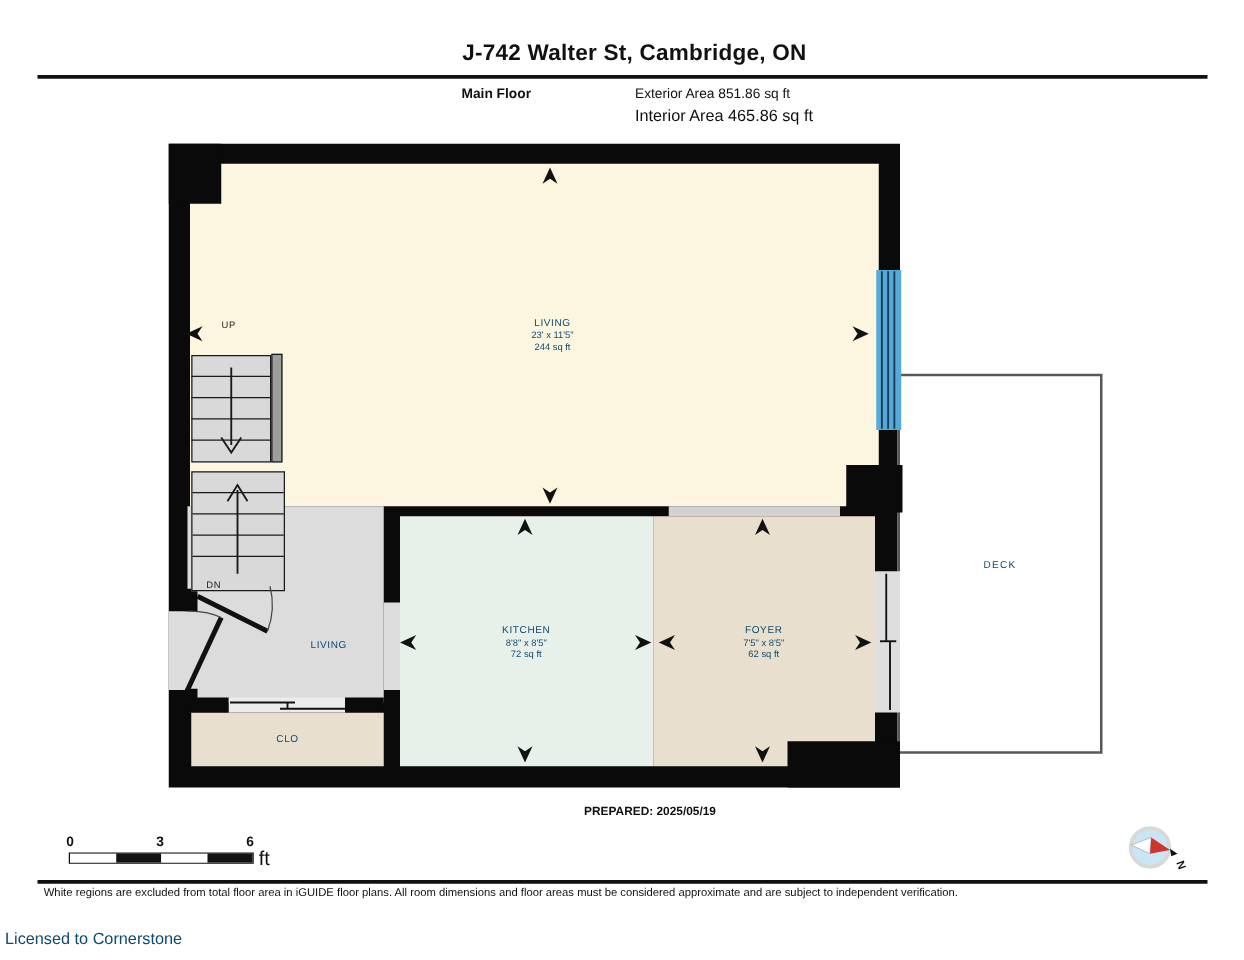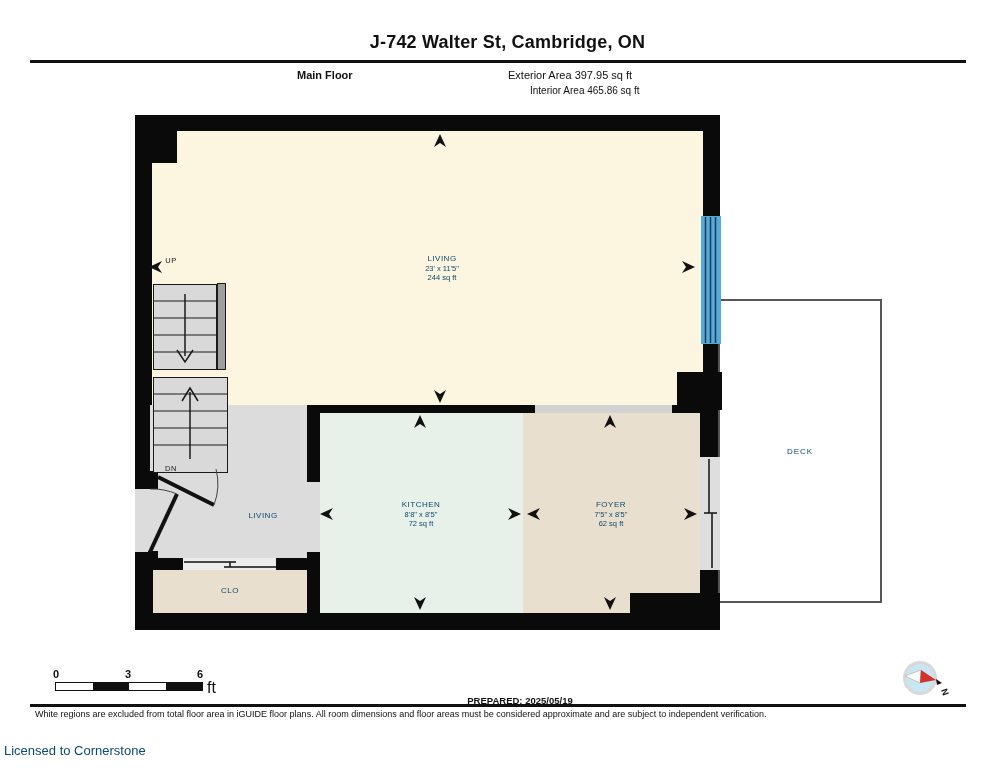--- a/index.html
+++ b/index.html
@@ -2,23 +2,23 @@
 <html style="--wall: #0A0A0A; --living: #FCF5E0; --kitchen: #E7F0E9; --dining: #E9DFCE; --foyer: #DCDCDC; --stairs: #D9D9D9; --stair_rail: #9E9E9E; --window: #55AADA; --window_line: #1B3B56; --deck_border: #575757; --compass_red: #D0342A; --compass_blue: #C9E6F5;"><head>
 <meta charset="utf-8">
 <style>
   html,body{margin:0;padding:0;background:#fff;}
   #page{position:relative;width:995px;height:768px;background:#fff;overflow:hidden;
         font-family:"Liberation Sans",sans-serif;color:#111;}
   .abs{position:absolute;}
   
   .title{left:0;right:0;top:32px;text-align:center;font-size:18px;font-weight:bold;letter-spacing:.2px;padding-left:20px;}
   .rule-top{left:30px;top:60px;width:936px;height:2.5px;background:#111;}
-  .floor-label{left:297px;top:69px;width:200px;text-align:left;font-size:11px;font-weight:bold;}
+  .floor-label{left:297px;top:69px;width:200px;text-align:center;font-size:11px;font-weight:bold;}
   .area-line1{left:508px;top:69px;font-size:11px;}
-  .area-line2{left:508px;top:85px;font-size:10px;margin-left:22px;}
+  .area-line2{left:508px;top:85px;font-size:13px;}
   
   .plan-base{left:135px;top:115px;width:585px;height:515px;background:var(--wall);}
   .room-living{left:152px;top:131px;width:551px;height:274px;background:var(--living);}
   .notch-tl{left:135px;top:115px;width:42px;height:48px;background:var(--wall);}
   .knee-wall{left:535px;top:405px;width:137px;height:8px;background:#D2D2D2;}
   .block-right{left:677px;top:372px;width:45px;height:38px;background:var(--wall);}
   .room-kitchen{left:320px;top:413px;width:203px;height:200px;background:var(--kitchen);}
   .room-dining{left:523px;top:413px;width:177px;height:200px;background:var(--dining);}
   .step-br{left:630px;top:593px;width:90px;height:37px;background:var(--wall);}
   .room-foyer{left:150px;top:405px;width:157px;height:157px;background:var(--foyer);}
@@ -39,47 +39,47 @@
   
   .room-label{transform:translate(-50%,-50%);text-align:center;color:#0c4a6e;line-height:9.5px;white-space:nowrap;}
   .room-name{font-size:8px;letter-spacing:.5px;}
   .room-dims{font-size:7.5px;}
   .lbl-living{left:442px;top:268px;}
   .lbl-kitchen{left:421px;top:514px;}
   .lbl-dining{left:611px;top:514px;}
   .lbl-foyer{left:263px;top:516px;}
   .lbl-clo{left:230px;top:591px;}
   .lbl-deck{left:800px;top:452px;letter-spacing:1px;}
-  .lbl-up{left:171px;top:260px;}
+  .lbl-up{left:183px;top:260px;}
   .lbl-dn{left:171px;top:468px;}
   .stair-label{transform:translate(-50%,-50%);font-size:7.5px;color:#222;letter-spacing:.5px;}
   
   .overlay{left:0;top:0;pointer-events:none;}
   
   .scale-num{top:668px;width:20px;text-align:center;font-size:11px;font-weight:bold;transform:translateX(-50%);}
   .sn0{left:56px;} .sn3{left:128px;} .sn6{left:200px;}
   .scale-bar{left:55px;top:682px;width:146px;height:7px;border:1px solid #111;box-sizing:content-box;display:flex;}
   .scale-seg{height:100%;flex:1;}
   .seg-w{background:#fff;} .seg-b{background:#111;}
   .scale-unit{left:207px;top:679px;font-size:16px;}
-  .prepared{left:430px;top:695px;width:180px;text-align:center;font-size:9.5px;font-weight:bold;}
+  .prepared{left:430px;top:644px;width:180px;text-align:center;font-size:9.5px;font-weight:bold;}
   .rule-bottom{left:30px;top:704px;width:936px;height:3px;background:#111;}
   .disclaimer{left:35px;top:709px;width:930px;font-size:9px;color:#111;}
   .license{left:4px;top:743px;font-size:13px;color:#0c4a6e;}
   .compass{left:896px;top:656px;}
 </style>
 </head>
 <body>
 
 <div id="page">
 
   <div class="abs title">J-742 Walter St, Cambridge, ON</div>
   <div class="abs rule-top"></div>
   <div class="abs floor-label">Main Floor</div>
-  <div class="abs area-line1">Exterior Area 397.95 sq ft</div>
+  <div class="abs area-line1">Exterior Area 851.86 sq ft</div>
   <div class="abs area-line2">Interior Area 465.86 sq ft</div>
 
   <div class="abs plan-base"></div>
   <div class="abs deck"></div>
   <div class="abs room-living"></div>
   <div class="abs notch-tl"></div>
   <div class="abs knee-wall"></div>
   <div class="abs block-right"></div>
   <div class="abs room-kitchen"></div>
   <div class="abs room-dining"></div>

